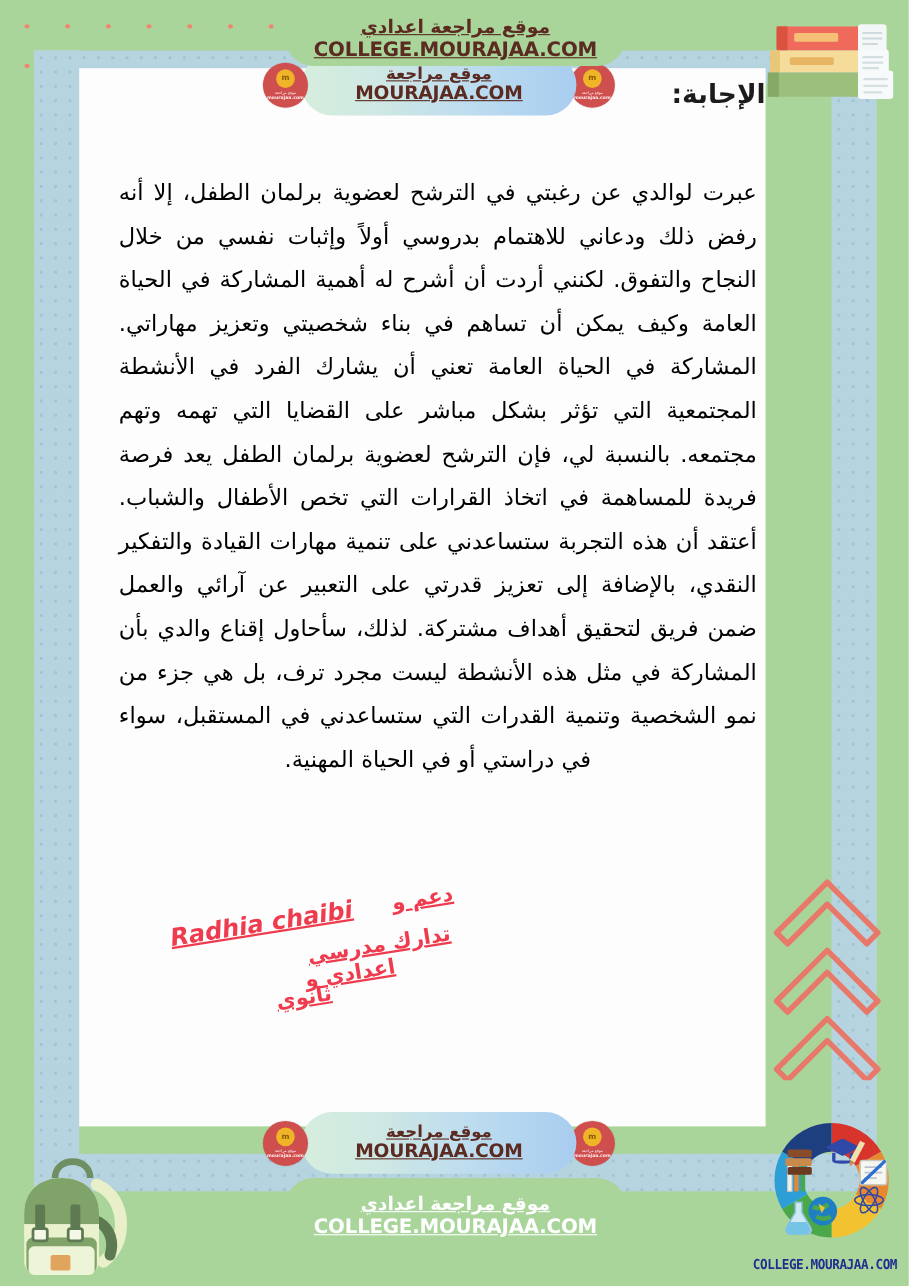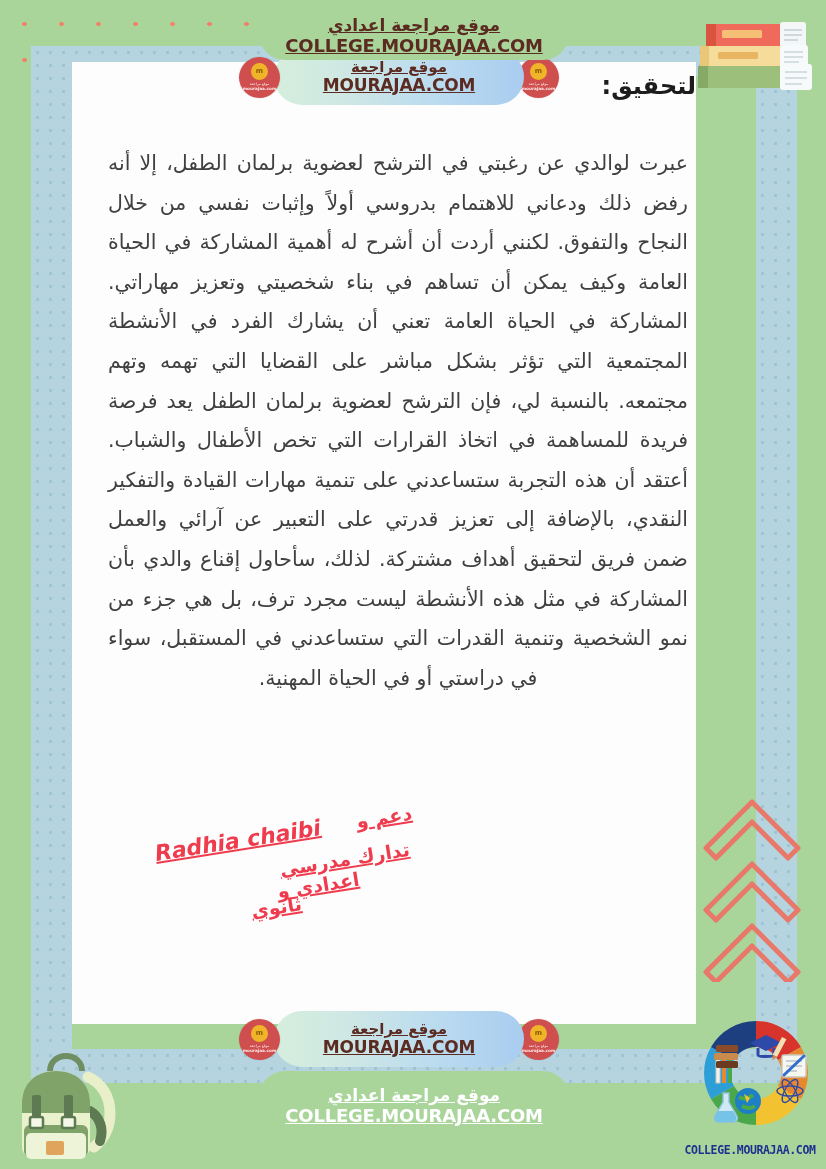--- a/index.html
+++ b/index.html
@@ -93,23 +93,23 @@
 
   
   .answer-heading{
     position:absolute;right:130px;top:72px;z-index:7;
     font-size:24px;font-weight:700;color:#1c1c1c;
     font-family:"DejaVu Sans","Liberation Sans",sans-serif;
   }
 
   
   .body-text{
-    position:absolute;left:108px;top:144px;width:580px;
+    position:absolute;left:108px;top:156px;width:580px;
     text-align:justify;direction:rtl;
-    font-size:20.5px;line-height:39.6px;color:#404040;
+    font-size:20.5px;line-height:39.6px;color:#000000;
     font-family:"DejaVu Sans","Liberation Sans",sans-serif;
     text-align-last:center;
   }
 
   
   .watermark{
     position:absolute;left:140px;top:800px;width:280px;height:120px;z-index:6;
     direction:rtl;pointer-events:none;
   }
   .watermark span{
@@ -156,21 +156,21 @@
 
   <div class="bg-green"></div>
   <div class="bg-dots-salmon"></div>
   <div class="band-blue-top"></div>
   <div class="band-blue left"></div>
   <div class="band-blue right"></div>
   <div class="band-blue-bottom"></div>
 
   <div class="page"></div>
 
-  <div class="answer-heading">لتحقيق:</div>
+  <div class="answer-heading">الإجابة:</div>
 
   <div class="body-text">عبرت لوالدي عن رغبتي في الترشح لعضوية برلمان الطفل، إلا أنه رفض ذلك ودعاني للاهتمام بدروسي أولاً وإثبات نفسي من خلال النجاح والتفوق. لكنني أردت أن أشرح له أهمية المشاركة في الحياة العامة وكيف يمكن أن تساهم في بناء شخصيتي وتعزيز مهاراتي. المشاركة في الحياة العامة تعني أن يشارك الفرد في الأنشطة المجتمعية التي تؤثر بشكل مباشر على القضايا التي تهمه وتهم مجتمعه. بالنسبة لي، فإن الترشح لعضوية برلمان الطفل يعد فرصة فريدة للمساهمة في اتخاذ القرارات التي تخص الأطفال والشباب. أعتقد أن هذه التجربة ستساعدني على تنمية مهارات القيادة والتفكير النقدي، بالإضافة إلى تعزيز قدرتي على التعبير عن آرائي والعمل ضمن فريق لتحقيق أهداف مشتركة. لذلك، سأحاول إقناع والدي بأن المشاركة في مثل هذه الأنشطة ليست مجرد ترف، بل هي جزء من نمو الشخصية وتنمية القدرات التي ستساعدني في المستقبل، سواء في دراستي أو في الحياة المهنية.</div>
 
   <div class="watermark">
     <span class="wm1">دعم و</span>
     <span class="wm2">Radhia chaibi</span>
     <span class="wm3">تدارك مدرسي</span>
     <span class="wm4">اعدادي و</span>
     <span class="wm5">ثانوي</span>
   </div>

